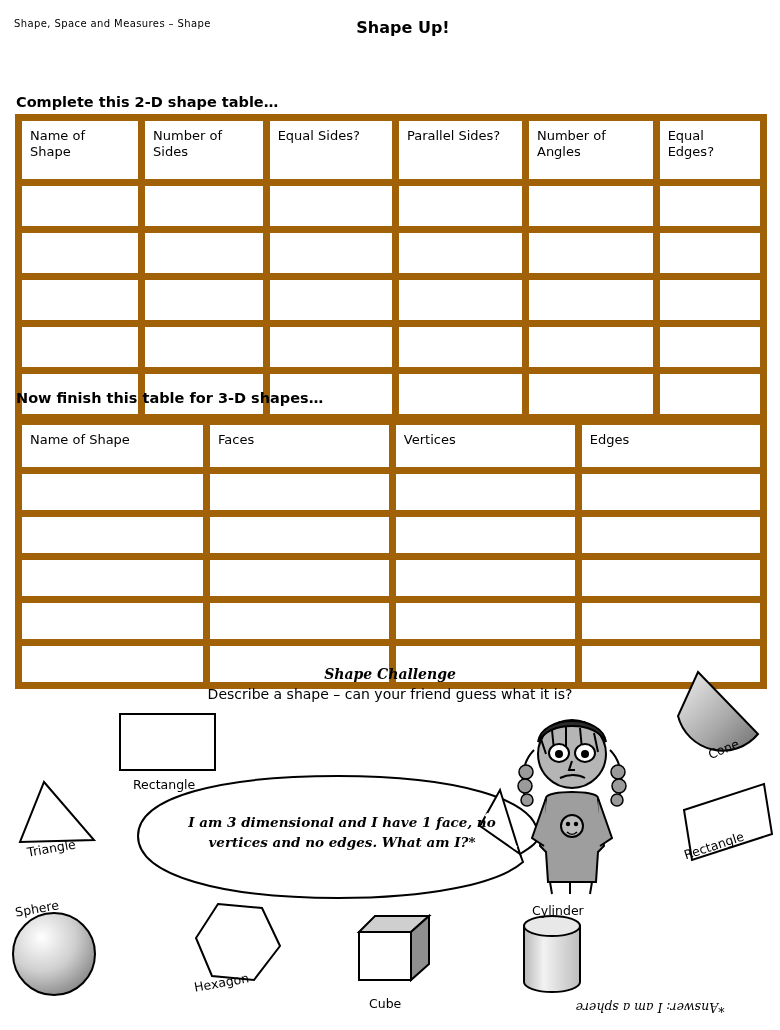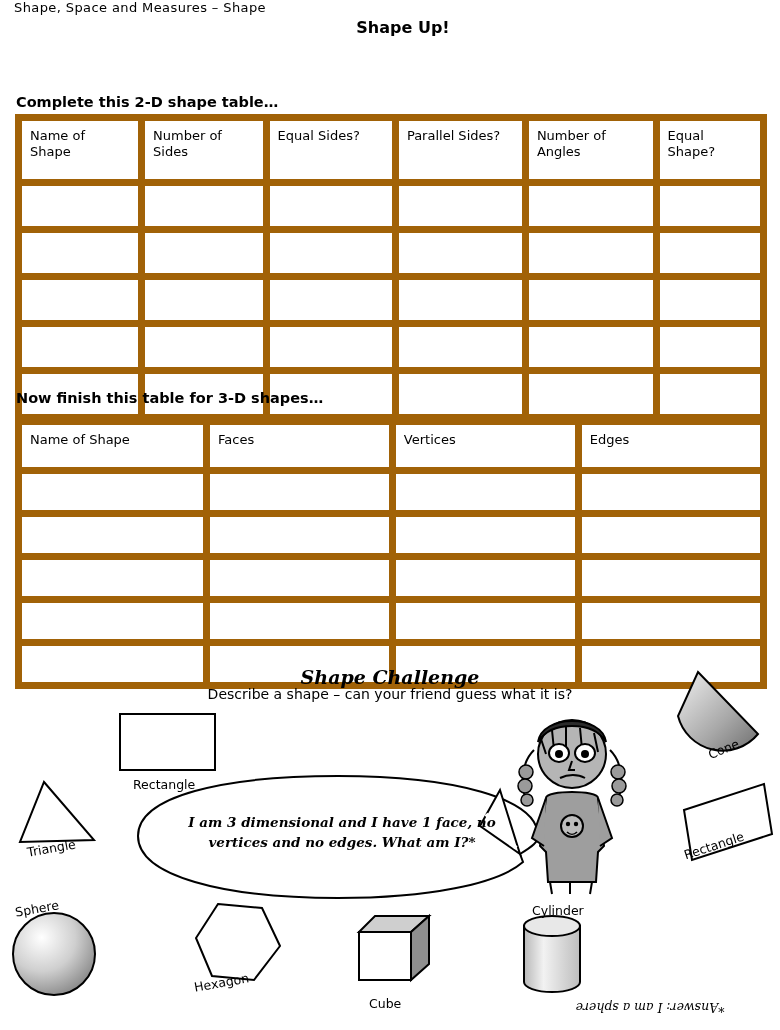--- a/index.html
+++ b/index.html
@@ -15,22 +15,22 @@
     position: relative;
     width: 780px;
     height: 1030px;
     overflow: hidden;
     background: #fff;
   }
   
   .breadcrumb {
     position: absolute;
     left: 14px;
-    top: 0;
-    font-size: 13px;
+    top: 18px;
+    font-size: 10px;
     letter-spacing: 0.4px;
     font-family: "DejaVu Sans", sans-serif;
   }
   .page-title {
     position: absolute;
     left: 0;
     right: 0;
     top: 18px;
     text-align: center;
     font-size: 16px;
@@ -72,21 +72,21 @@
   #table3d { left: 15px; top: 418px; width: 752px; }
   #table3d tr.hdr td { height: 42px; }
   #table3d tr.blank td { height: 36px; }
 
   
   .challenge-title {
     position: absolute;
     left: 0; right: 0;
     top: 666px;
     text-align: center;
-    font-size: 19px;
+    font-size: 14px;
     font-weight: bold;
     font-style: italic;
     font-family: "DejaVu Serif", serif;
   }
   .challenge-sub {
     position: absolute;
     left: 0; right: 0;
     top: 686px;
     text-align: center;
     font-size: 14px;
@@ -150,21 +150,21 @@
           </td>
       <td style="width:132px">
             <div class="cellhdr">Parallel Sides?</div>
           </td>
       <td style="width:132px">
             <div class="cellhdr">Number of
 Angles</div>
           </td>
       <td style="width:106px">
             <div class="cellhdr">Equal
-Shape?</div>
+Edges?</div>
           </td>
     </tr>
     <tr class="blank">
       <td></td>
       <td></td>
       <td></td>
       <td></td>
       <td></td>
       <td></td>
     </tr>

